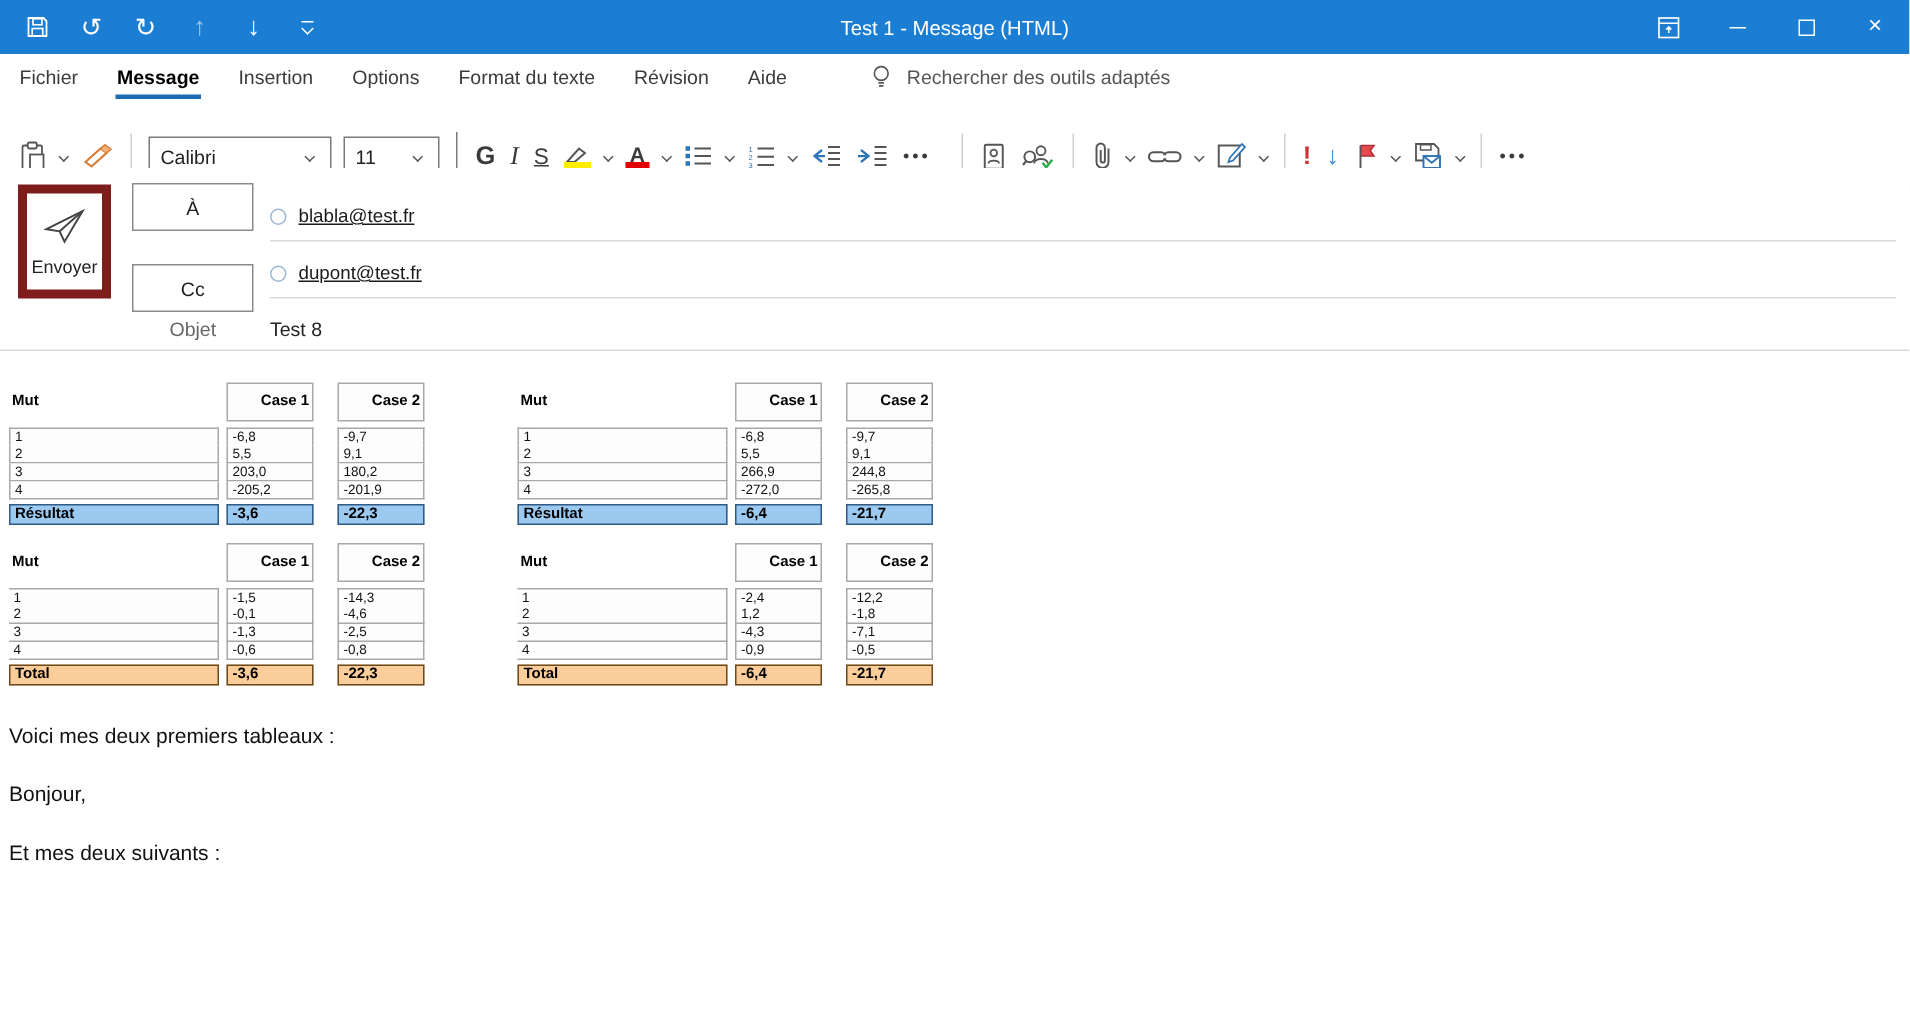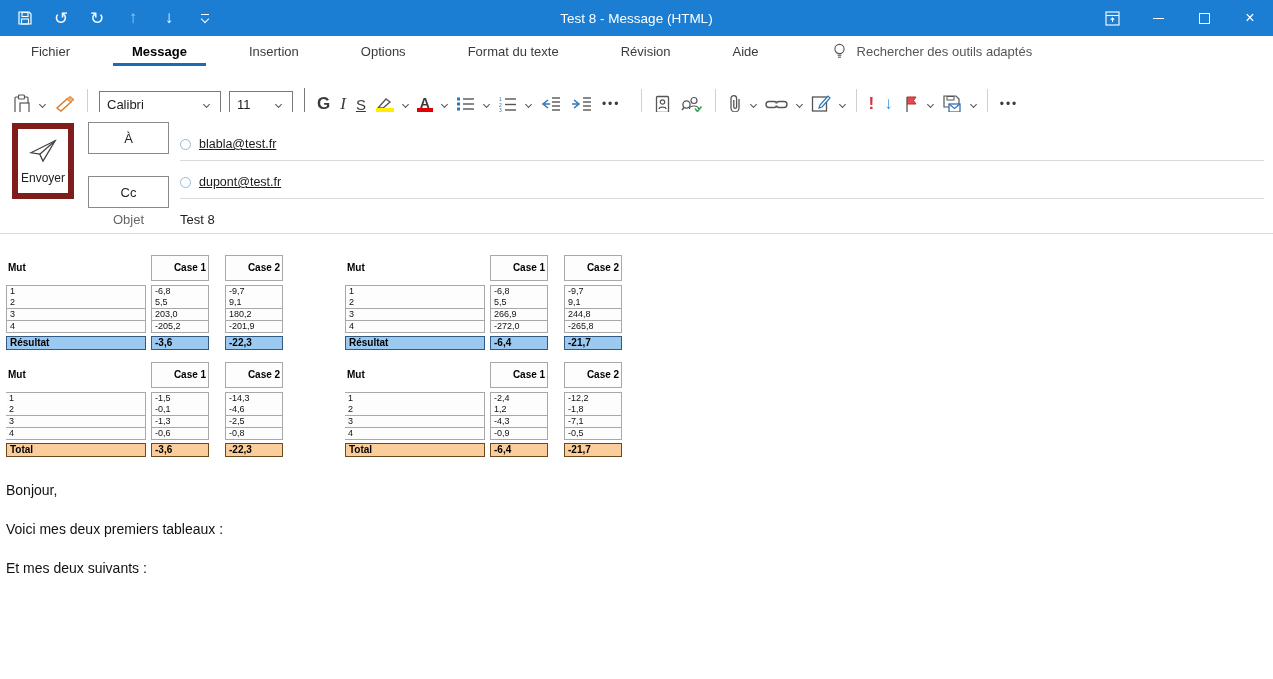--- a/index.html
+++ b/index.html
@@ -21,21 +21,21 @@
   .win-title { position:absolute; left:0; right:0; text-align:center; font-size:13.5px; color:#fff; }
   .win-controls { position:absolute; right:0; top:0; height:36px; display:flex; align-items:stretch; }
   .wbtn { width:46px; display:flex; align-items:center; justify-content:center; color:#fff; }
   .wbtn .min { width:11px; height:1px; background:#fff; }
   .wbtn .max { width:11px; height:11px; border:1px solid #fff; }
   .wbtn .cls { font-size:16px; line-height:16px; }
 
   
   .tabrow { position:absolute; top:36px; left:0; width:100%; height:30px; background:#fff;
             display:flex; align-items:center; }
-  .rtab { position:relative; height:30px; display:flex; align-items:center; padding:0 31px;
+  .rtab { position:relative; height:30px; display:flex; align-items:center; padding:0 13px;
           font-size:13px; color:#3b3b3b; cursor:default; }
   .rtab.active { color:#000; font-weight:bold; }
   .rtab.active::after { content:""; position:absolute; left:12px; right:12px; bottom:0;
                         height:3px; background:#1b6cb5; }
   .searchbox { display:flex; align-items:center; gap:10px; margin-left:42px; color:#555; font-size:13px; }
 
   
   .toolbar { position:absolute; top:82px; left:0; width:100%; height:45px; background:#fff;
              border-bottom:1px solid #d8d8d8; display:flex; align-items:center; padding:0 8px; }
   .tbtn { display:flex; align-items:center; justify-content:center; height:32px; padding:0 5px;
@@ -104,21 +104,21 @@
   .paras p { margin-bottom:23px; }
 
   svg { display:block; }
 </style>
 </head>
 <body>
 
 <div id="app">
 
   <div class="titlebar">
-    <div class="win-title">Test 8  -  Message (HTML)</div>
+    <div class="win-title">Test 1  -  Message (HTML)</div>
     <div class="qat">
       <div class="qbtn">
         <svg width="16" height="16" viewBox="0 0 16 16">
             <path d="M2 2 h10 l2 2 v10 h-12 z" fill="none" stroke="#fff" stroke-width="1.2"></path>
             <rect x="5" y="2.5" width="6" height="4" fill="none" stroke="#fff" stroke-width="1.1"></rect>
             <rect x="4.5" y="9" width="7" height="5" fill="none" stroke="#fff" stroke-width="1.1"></rect>
           </svg>
       </div>
       <div class="qbtn">↺</div>
       <div class="qbtn">↻</div>
@@ -529,19 +529,19 @@
           <div class="trow tfoot">
             <div class="mutcell fcell" style="background: rgb(250, 205, 155); border: 1px solid rgb(107, 74, 31);">Total</div>
             <div class="gapA"></div>
             <div class="casecell fcell right" style="background: rgb(250, 205, 155); border: 1px solid rgb(107, 74, 31);">-6,4</div>
             <div class="gapB"></div>
             <div class="casecell fcell right" style="background: rgb(250, 205, 155); border: 1px solid rgb(107, 74, 31);">-21,7</div>
           </div>
         </div>
     </div>
     <div class="paras">
+      <p>Voici mes deux premiers tableaux :</p>
       <p>Bonjour,</p>
-      <p>Voici mes deux premiers tableaux :</p>
       <p>Et mes deux suivants :</p>
     </div>
   </div>
 
 </div>
 
 </body></html>

